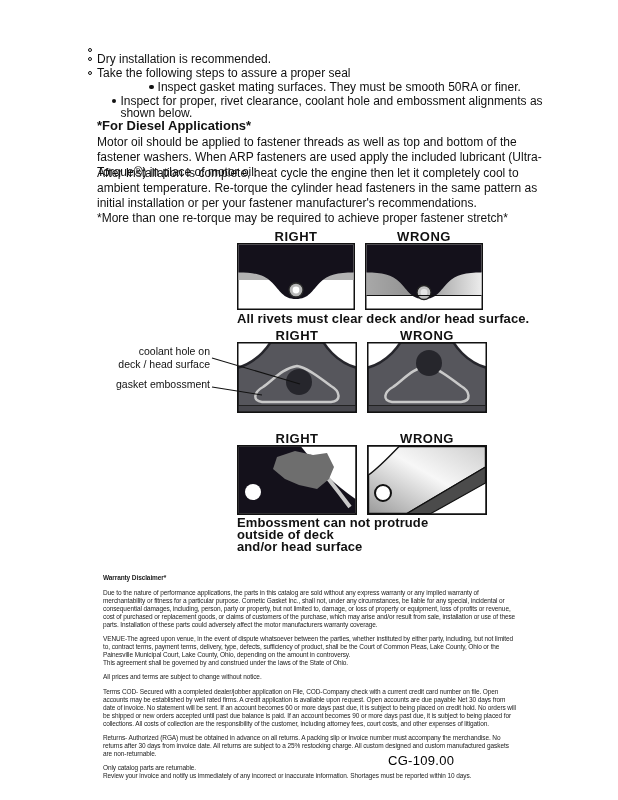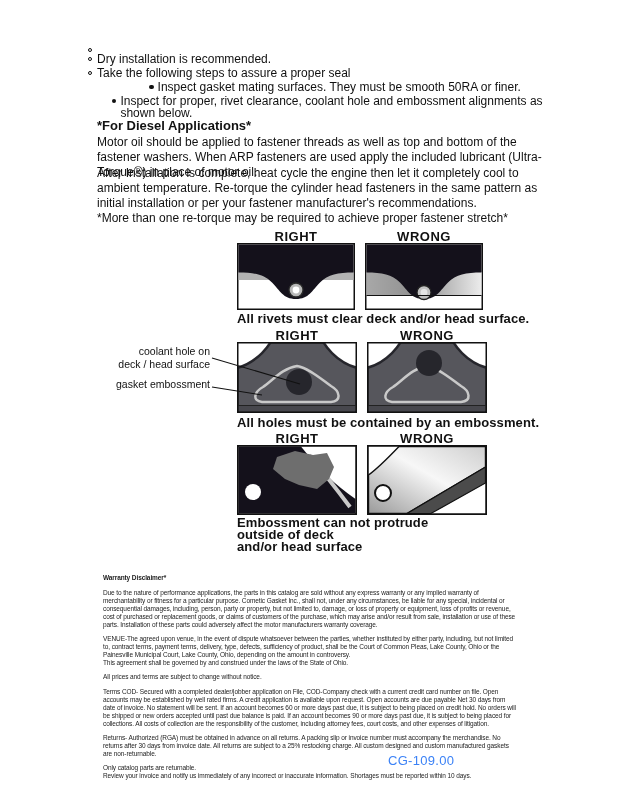--- a/index.html
+++ b/index.html
@@ -32,21 +32,21 @@
   .p2 { top:166px; }
   .p3 { top:211px; }
   .dlabel { font-size:13px; font-weight:600; letter-spacing:0.5px; text-align:center; width:120px; }
   .dcaption { font-size:13px; font-weight:600; letter-spacing:0.1px; }
   .pre { white-space:pre-line; }
   .diag { display:block; }
   .ann { font-size:10.5px; line-height:12.5px; text-align:right; width:105px; }
   .fineprint { left:103px; top:574px; width:416px; font-size:6.5px; line-height:1.24; letter-spacing:-0.1px; color:#1c1c1c; }
   .fineprint p { margin:0 0 6px 0; }
   .fineprint .fp-head { font-weight:bold; margin-bottom:7px; }
-  .pagecode { left:388px; top:753px; font-size:13px; color:#3b82f6; letter-spacing:0.3px; }
+  .pagecode { left:388px; top:753px; font-size:13px; color:#000000; letter-spacing:0.3px; }
 </style>
 </head>
 <body>
 
 <div class="page">
 
 
   <div class="abs bullets">
     <div class="b-line">
       <span class="marker-open"></span>
@@ -130,21 +130,20 @@
     <path d="M60,24 C46,26 36,38 26,45 C17,50 15,59 25,60 L94,60 C105,59 103,49 94,44 C84,37 72,26 60,24 Z" fill="none" stroke-width="2.5" stroke="#c9c9c9"></path>
     <circle cx="62" cy="21" r="13" fill="#26262c"></circle>
     <rect x="0.75" y="0.75" width="118.5" height="69.5" fill="none" stroke="#111" stroke-width="1.5"></rect>
   </svg>
 
   <svg class="abs" style="left:112px; top:348px; pointer-events:none;" width="200" height="55" viewBox="0 0 200 55">
     <line x1="100" y1="10" x2="188" y2="36" stroke="#111" stroke-width="1.1"></line>
     <line x1="100" y1="39" x2="150" y2="47" stroke="#111" stroke-width="1.1"></line>
   </svg>
 
-  <div class="abs dcaption" style="left:237px; top:415px;">All holes must be contained by an embossment.</div>
 
   <div class="abs dlabel" style="left:237px; top:431px;">RIGHT</div>
   <div class="abs dlabel" style="left:367px; top:431px;">WRONG</div>
 
   <svg class="abs diag" style="left:237px; top:445px;" width="120" height="70" viewBox="0 0 120 70">
     <rect x="0.75" y="0.75" width="118.5" height="68.5" fill="#ffffff" stroke="#111" stroke-width="1.5"></rect>
     <path d="M1.5,1.5 H64 C80,22 98,40 118.5,54 L118.5,68.5 H1.5 Z" fill="#14111b"></path>
     <path d="M72,10 Q92,34 113,62" fill="none" stroke-width="4" stroke="#c9c9c9"></path>
     <path d="M40,12 L58,6 L76,10 L90,8 L97,22 L92,34 L80,44 L62,40 L48,34 L36,24 Z" fill="#6e6e6e"></path>
     <circle cx="16" cy="47" r="8" fill="#ffffff"></circle>

